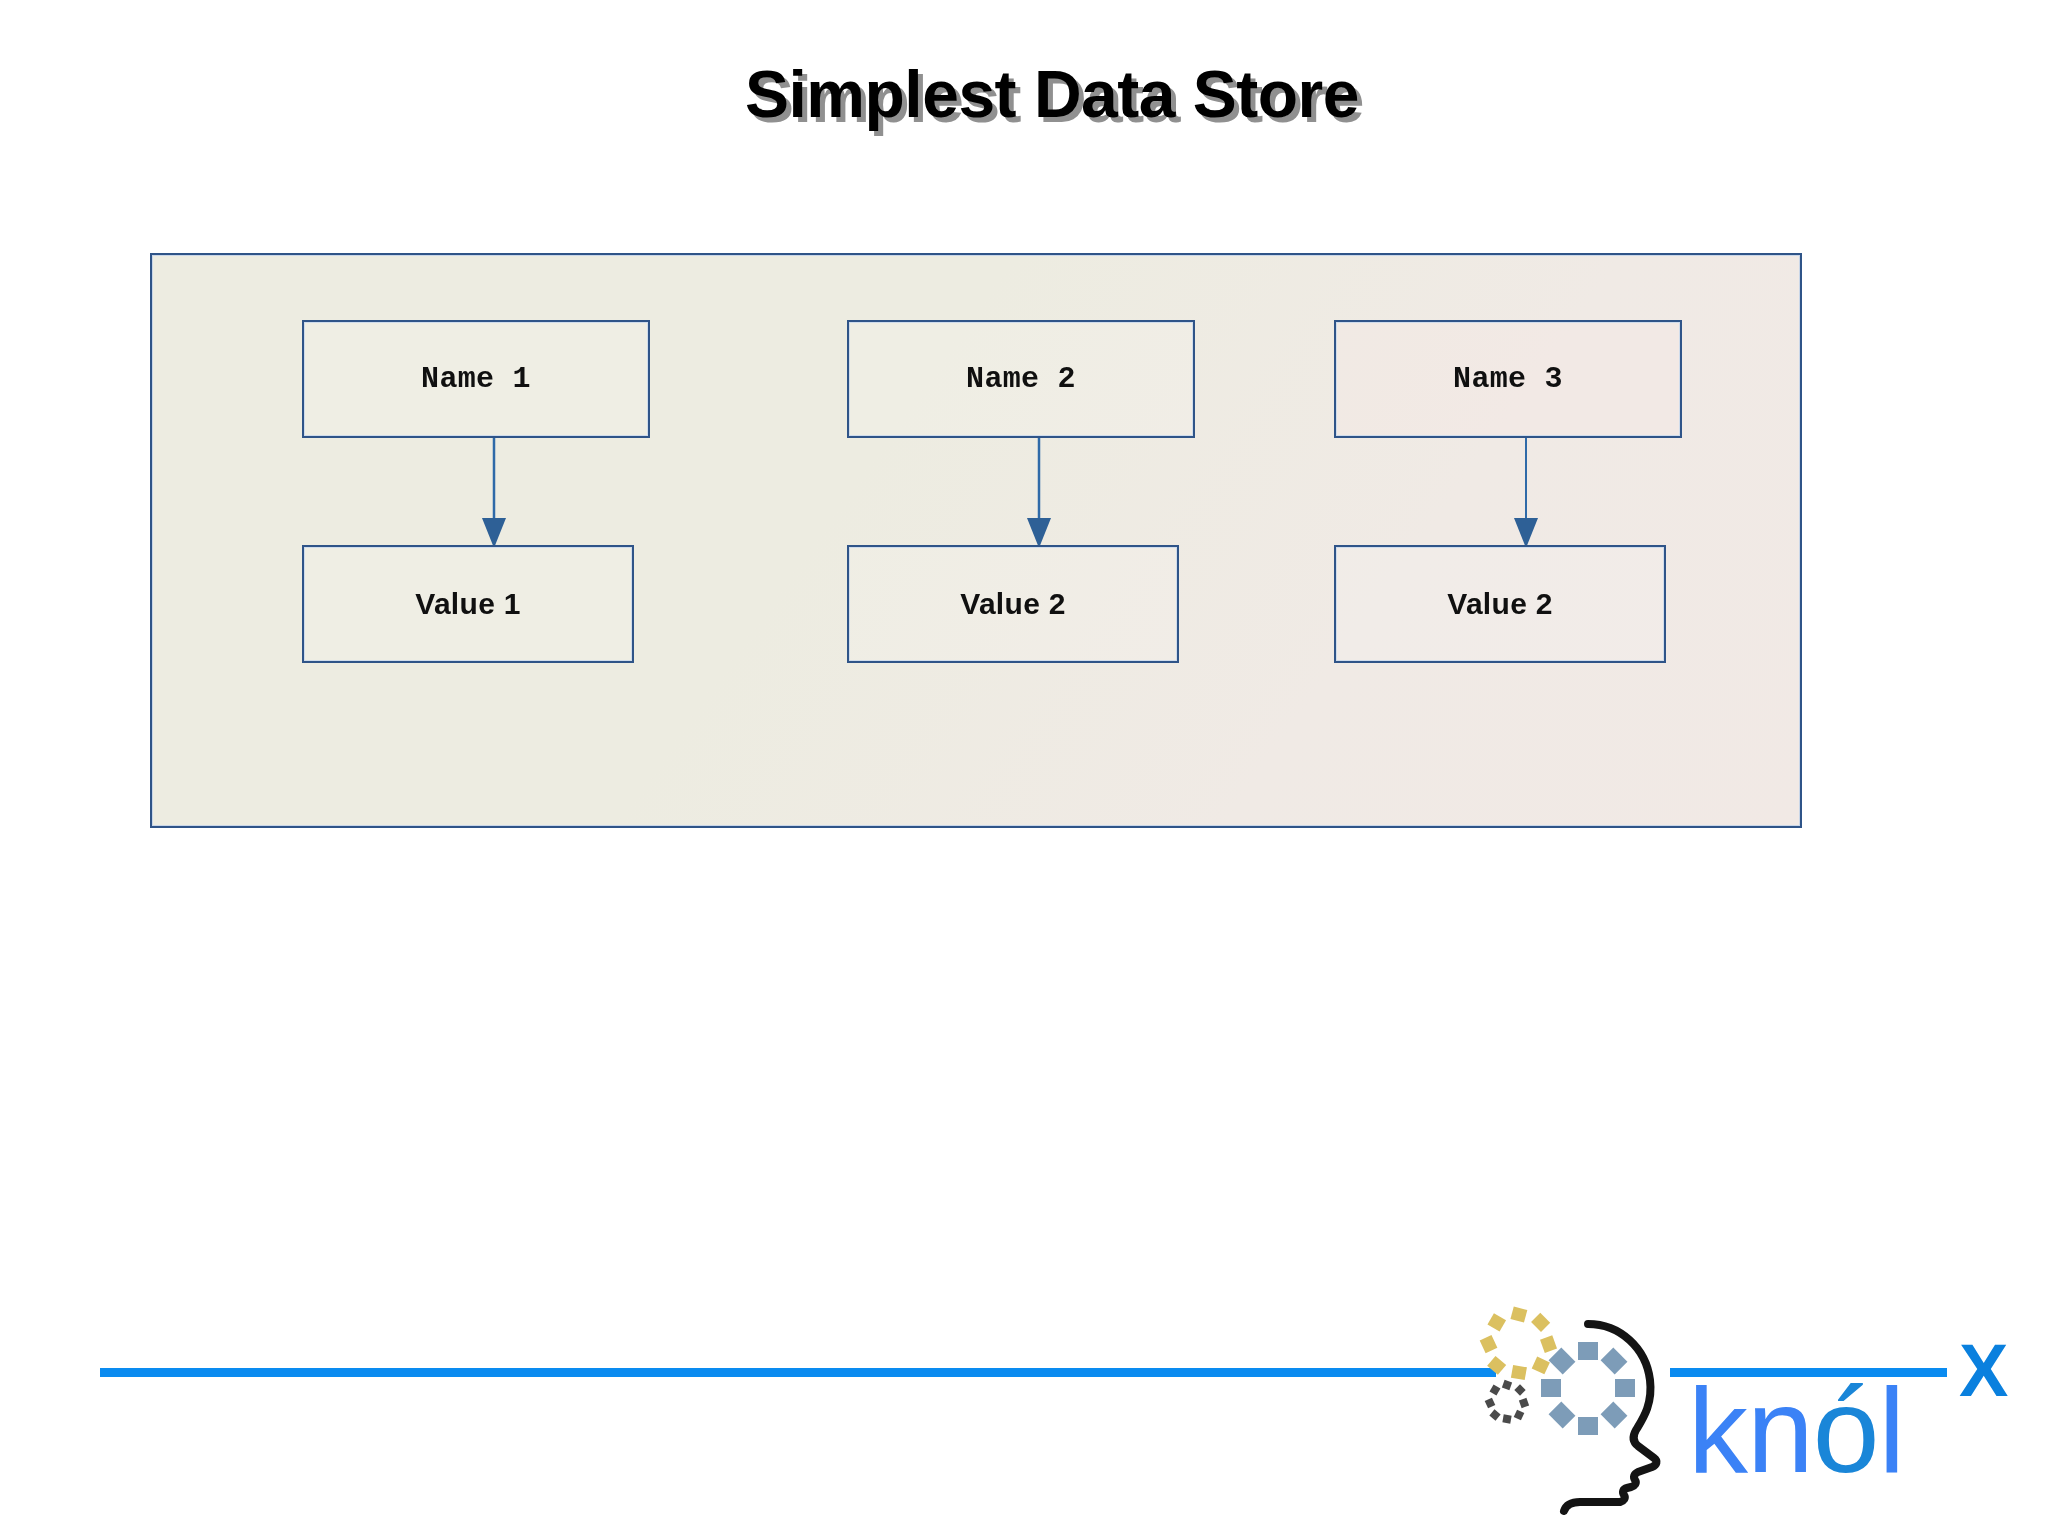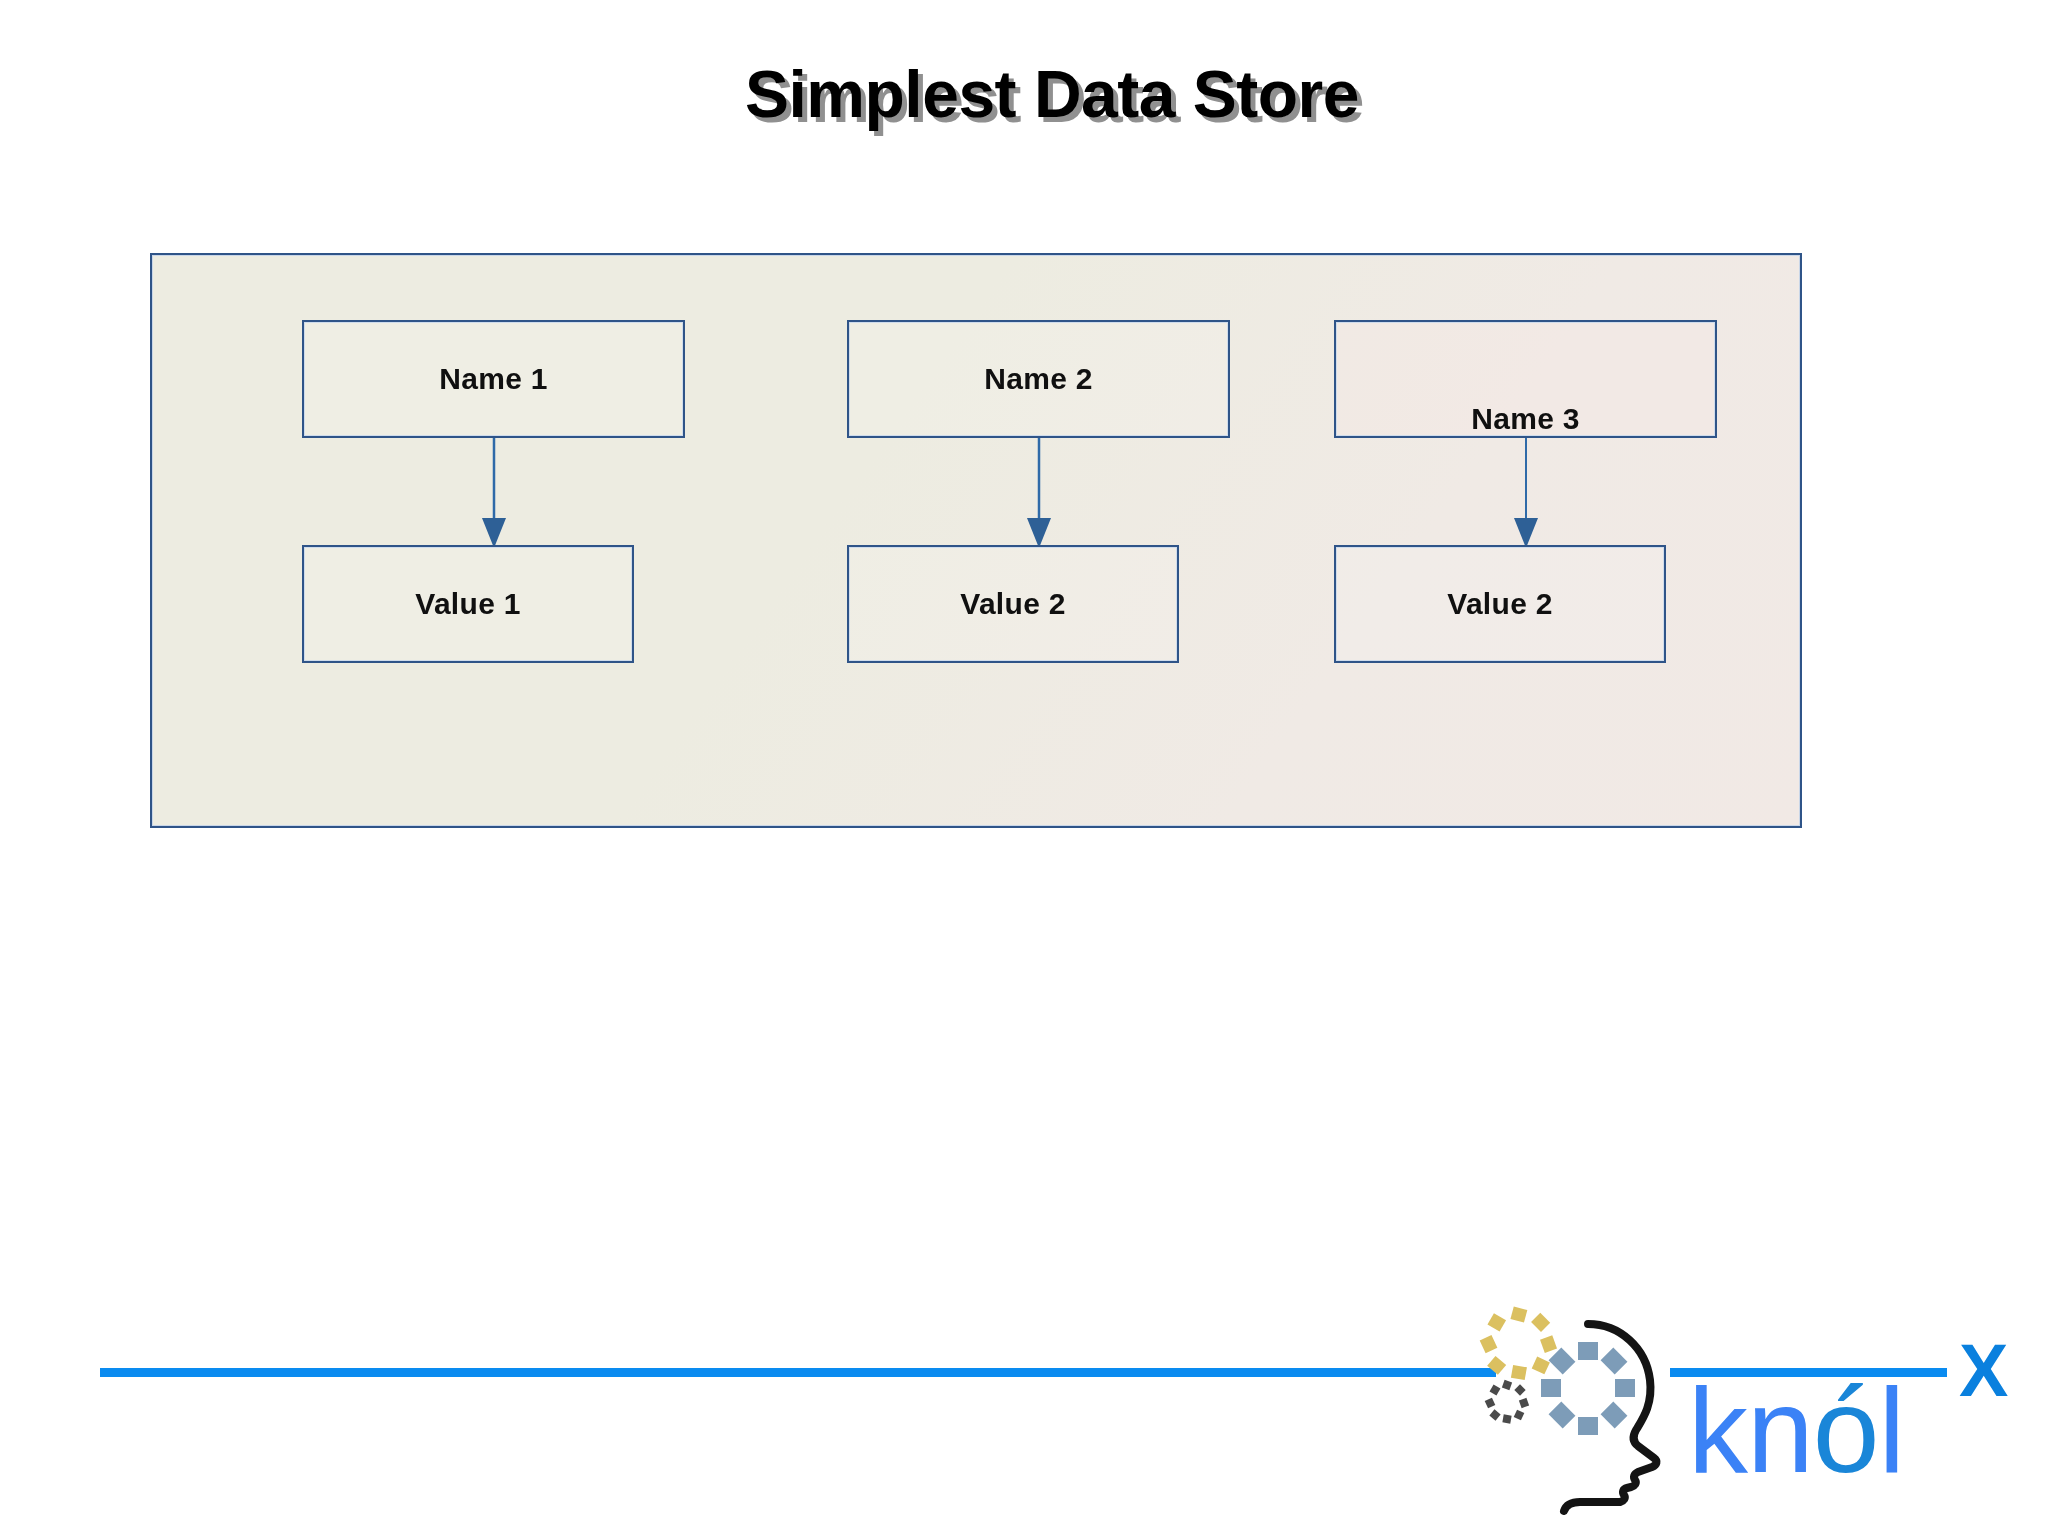--- a/index.html
+++ b/index.html
@@ -63,25 +63,25 @@
     font-family: "Liberation Sans", sans-serif;
     font-size: 30px;
     font-weight: bold;
     color: #101010;
     letter-spacing: 0.3px;
   }
   .node-box.col1 { left: 150px; }
   .node-box.col2 { left: 695px; text-align: right; }
   .node-box.col3 { left: 1182px; }
 
-  .node-box.name-row { top: 65px;  width: 383px; height: 118px; }
+  .node-box.name-row { top: 65px;  width: 348px; height: 118px; font-family: Liberation Mono, monospace; }
   .node-box.value-row{ top: 290px; width: 332px; height: 118px; }
 
   
-  .node-box.col3.name-row { background: rgba(245,232,228,0.45); align-items: flex-end; }
+  .node-box.col3.name-row { background: rgba(245,232,228,0.45); }
 
   
   .arrow-svg {
     position: absolute;
     top: 183px;
     width: 40px;
     height: 110px;
     overflow: visible;
   }
   .arrow-svg.col1 { left: 322px; }

